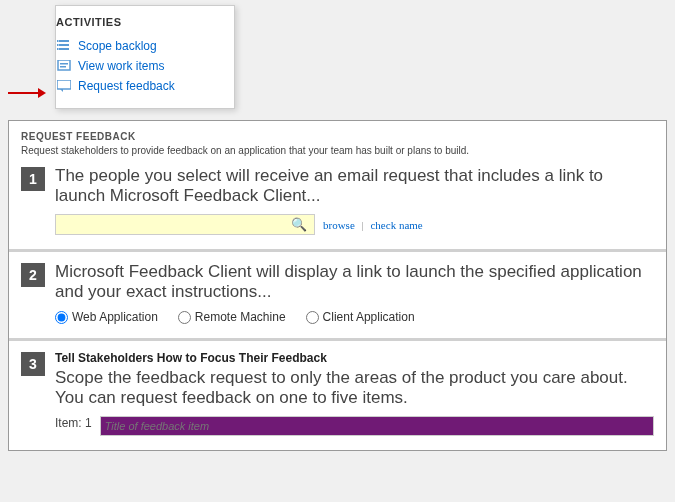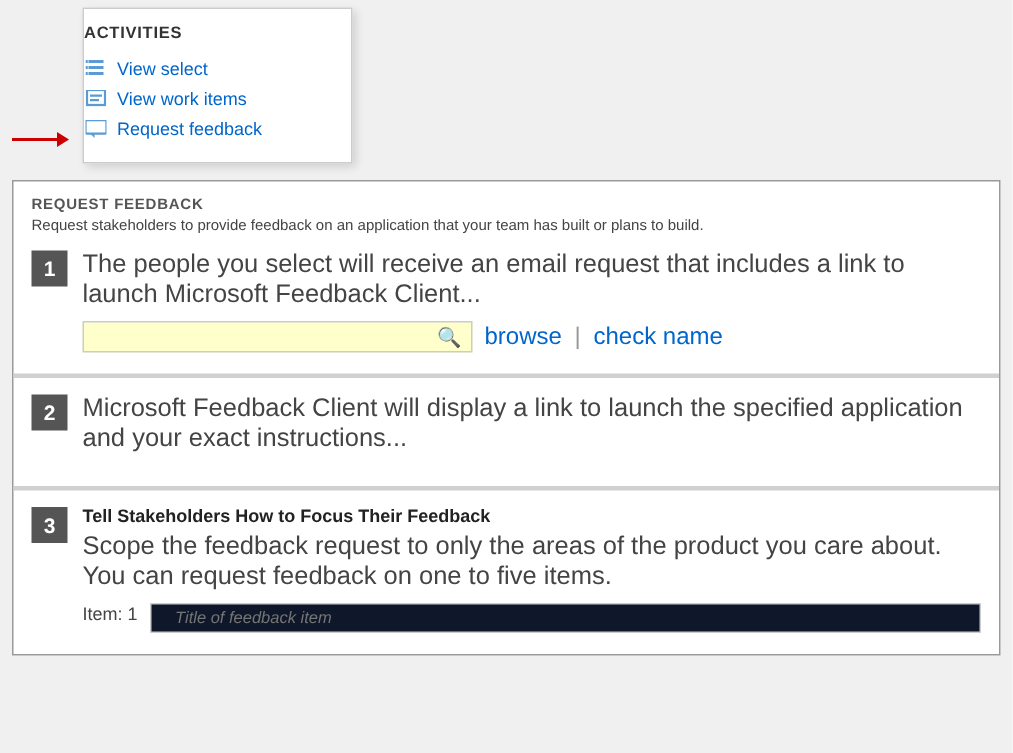--- a/index.html
+++ b/index.html
@@ -159,22 +159,23 @@
       outline: none;
       font-size: 12px;
       flex: 1;
       color: #333;
     }
     .search-icon-svg {
       color: #666;
       font-size: 13px;
     }
     .search-links {
-      font-size: 16px;
+      font-size: 11px;
       color: #0066cc;
+      font-family: Liberation Serif, serif;
     }
     .search-links span {
       cursor: pointer;
     }
     .pipe { color: #999; margin: 0 4px; }
 
     
     .radio-group {
       display: flex;
       gap: 20px;
@@ -202,22 +203,22 @@
       margin-top: 8px;
     }
     .item-label {
       font-size: 12px;
       color: #444;
       white-space: nowrap;
     }
     .item-input {
       flex: 1;
       border: 1px solid #ccc;
-      background: #0f172a;
-      padding: 3px 16px;
+      background: #701a75;
+      padding: 3px 4px;
       font-size: 11px;
       color: #aaa;
       font-style: italic;
       outline: none;
     }
   </style>
 </head>
 <body>
 
 <div class="dropdown-menu">
@@ -226,21 +227,21 @@
     <span class="menu-icon">
       <svg width="14" height="12" viewBox="0 0 14 12">
         <rect x="2" y="0" width="10" height="2" fill="#5b9bd5"></rect>
         <rect x="0" y="0" width="1.5" height="2" fill="#5b9bd5"></rect>
         <rect x="2" y="4" width="10" height="2" fill="#5b9bd5"></rect>
         <rect x="0" y="4" width="1.5" height="2" fill="#5b9bd5"></rect>
         <rect x="2" y="8" width="10" height="2" fill="#5b9bd5"></rect>
         <rect x="0" y="8" width="1.5" height="2" fill="#5b9bd5"></rect>
       </svg>
     </span>
-    <span>View select</span>
+    <span>Scope backlog</span>
   </div>
   <div class="menu-item">
     <span class="menu-icon">
       <svg width="14" height="12" viewBox="0 0 14 12">
         <rect x="1" y="0" width="12" height="10" fill="none" stroke="#5b9bd5" stroke-width="1.5"></rect>
         <rect x="3" y="3" width="8" height="1.5" fill="#5b9bd5"></rect>
         <rect x="3" y="6" width="6" height="1.5" fill="#5b9bd5"></rect>
       </svg>
     </span>
     <span>View work items</span>
@@ -284,20 +285,34 @@
         </div>
       </div>
     </div>
   </div>
 
   <div class="section">
     <div class="step-row">
       <div class="step-number">2</div>
       <div class="step-content">
         <div class="step-description">Microsoft Feedback Client will display a link to launch the specified application and your exact instructions...</div>
+        <div class="radio-group">
+          <label class="radio-item">
+            <input type="radio" name="apptype" checked="" style="">
+            <span>Web Application</span>
+          </label>
+          <label class="radio-item">
+            <input type="radio" name="apptype" style="">
+            <span>Remote Machine</span>
+          </label>
+          <label class="radio-item">
+            <input type="radio" name="apptype" style="">
+            <span>Client Application</span>
+          </label>
+        </div>
       </div>
     </div>
   </div>
 
   <div class="section">
     <div class="step-row">
       <div class="step-number">3</div>
       <div class="step-content">
         <div class="step-title">Tell Stakeholders How to Focus Their Feedback</div>
         <div class="step-description">Scope the feedback request to only the areas of the product you care about. You can request feedback on one to five items.</div>

